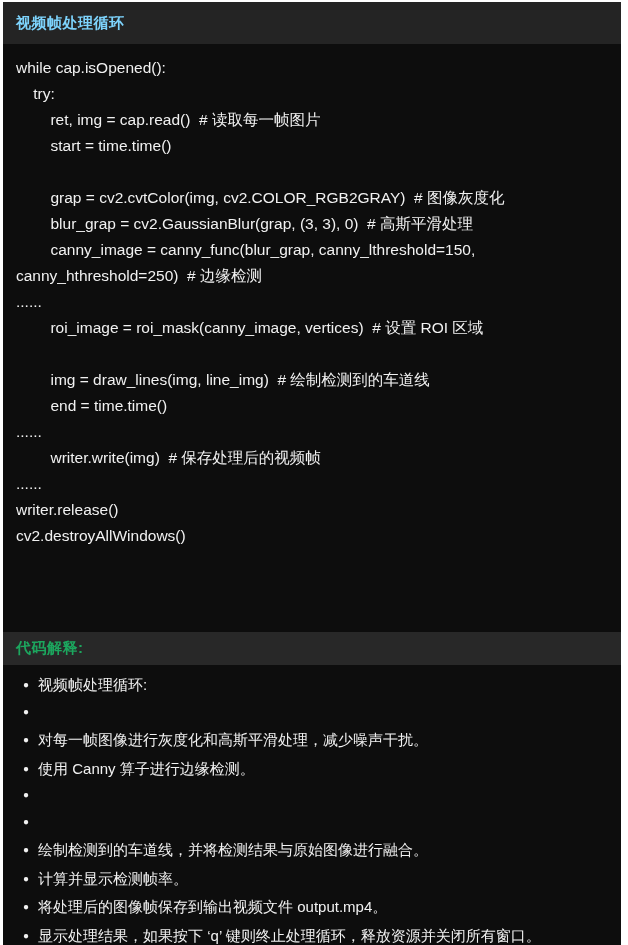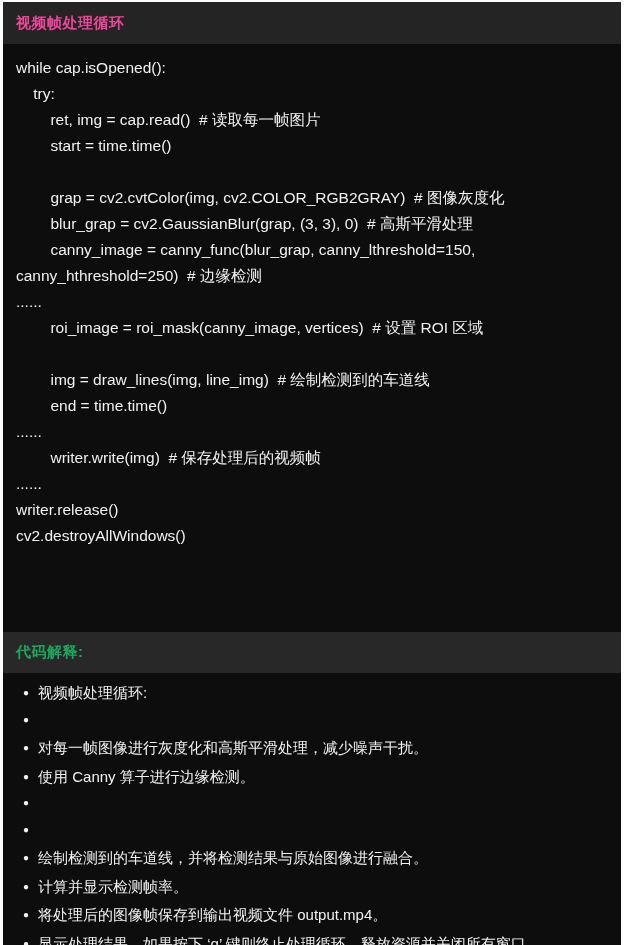--- a/index.html
+++ b/index.html
@@ -17,40 +17,40 @@
     background: #0d0d0d;
   }
   .title-bar {
     height: 42px;
     background: #242424;
     display: flex;
     align-items: center;
     padding-left: 13px;
   }
   .title-bar .title {
-    color: #ec4899;
+    color: #7dd3fc;
     font-size: 15px;
     font-weight: bold;
     letter-spacing: 0.5px;
   }
   .code-block {
     background: #0d0d0d;
     padding: 11px 24px 5px 13px;
     min-height: 588px;
   }
   .code-line {
     color: #f1f1f1;
     font-size: 15.5px;
     line-height: 26px;
     min-height: 26px;
     white-space: pre-wrap;
     word-break: break-word;
   }
   .explain-bar {
-    height: 41px;
+    height: 33px;
     background: #282828;
     display: flex;
     align-items: center;
     padding-left: 13px;
   }
   .explain-bar .label {
     color: #1ca65e;
     font-size: 15px;
     font-weight: bold;
     letter-spacing: 0.5px;

